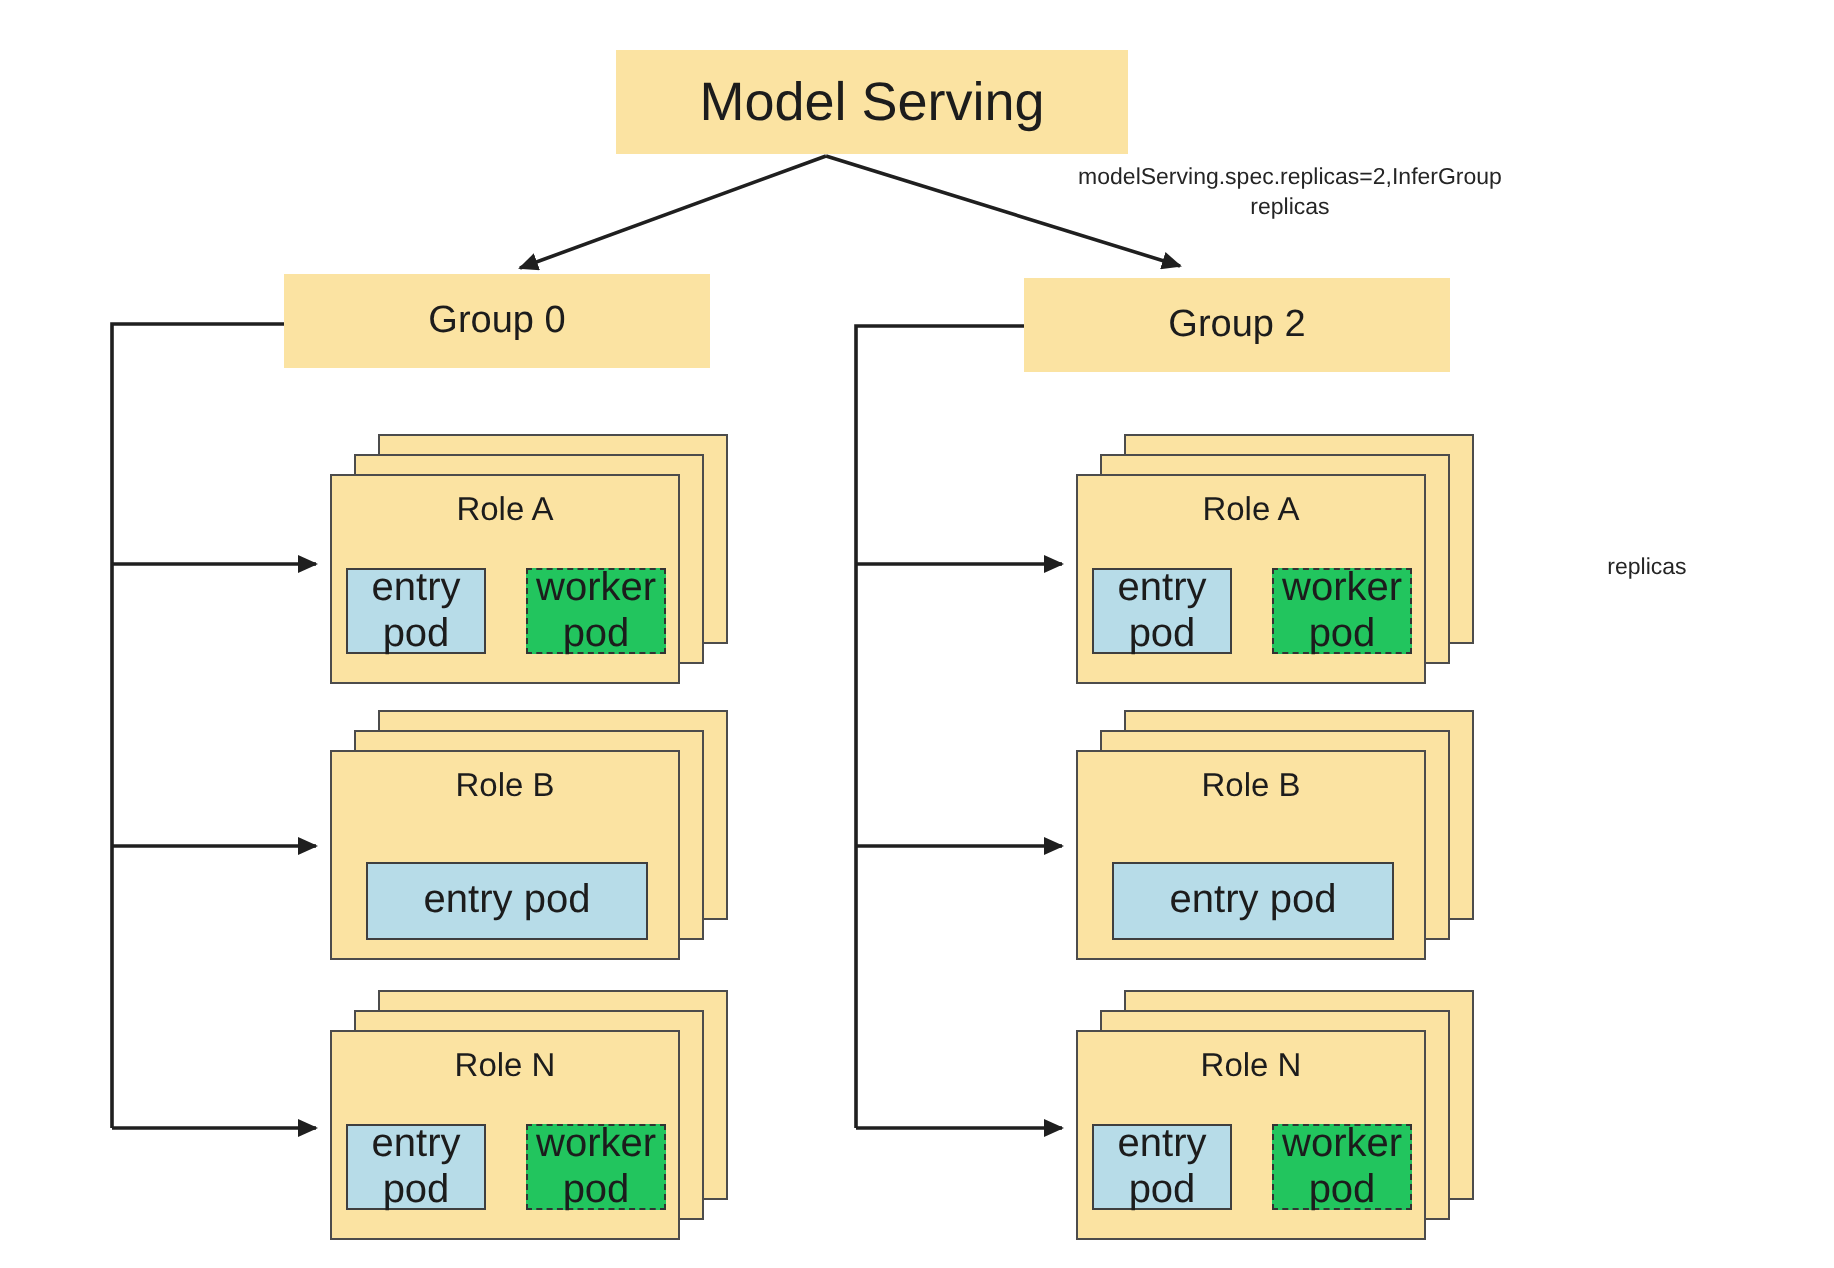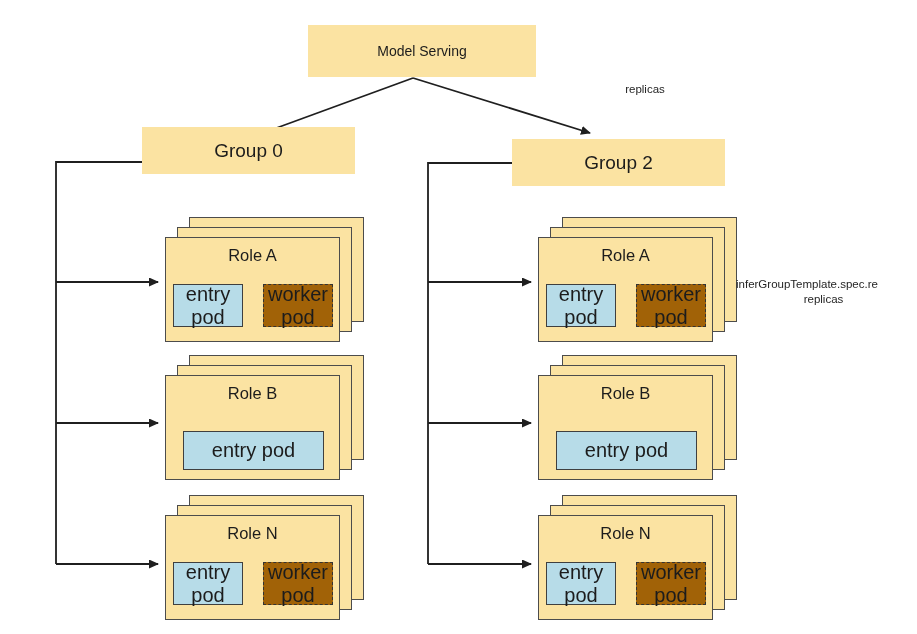--- a/index.html
+++ b/index.html
@@ -5,23 +5,23 @@
   html,body{margin:0;padding:0;background:#ffffff;}
   .canvas{
     position:relative;width:917px;height:634px;background:#ffffff;
     font-family:"Liberation Sans", sans-serif;color:#1c1c1c;overflow:hidden;
   }
   .edges{position:absolute;left:0;top:0;width:917px;height:634px;z-index:1;}
   .node{
     position:absolute;background:#fbe3a2;display:flex;align-items:center;justify-content:center;
     z-index:2;text-align:center;
   }
-  .root-node{left:308px;top:25px;width:228px;height:52px;font-size:14px;}
+  .root-node{left:308px;top:25px;width:256px;height:52px;font-size:27px;}
   .group-node{width:213px;height:47px;font-size:19px;}
-  .group-0{left:142px;top:127px;text-align:right;}
+  .group-0{left:142px;top:137px;text-align:right;}
   .group-1{left:512px;top:139px;}
   .stack{position:absolute;width:175px;height:105px;z-index:2;border-radius:23px;}
   .layer{
     position:absolute;width:175px;height:105px;background:#fbe3a2;
     border:1.5px solid #4c4c4c;box-sizing:border-box;
   }
   .layer.l2{left:24px;top:-20px;}
   .layer.l1{left:12px;top:-10px;}
   .card{
     position:absolute;left:0;top:0;width:175px;height:105px;background:#fbe3a2;
@@ -32,21 +32,21 @@
   }
   .pod{
     position:absolute;box-sizing:border-box;display:flex;align-items:center;justify-content:center;
     text-align:center;font-size:20px;line-height:1.15;
   }
   .pod.entry{
     left:7px;top:46px;width:70px;height:43px;background:#b7dce8;border:1.5px solid #3f3f3f;
     padding:0 4px;
   }
   .pod.worker{
-    left:97px;top:46px;width:70px;height:43px;background:#a16207;border:1.5px dashed #333333;
+    left:97px;top:46px;width:70px;height:43px;background:#22c55e;border:1.5px dashed #333333;
     padding:0 4px;
   }
   .pod.entry.wide{
     left:17px;top:55px;width:141px;height:39px;padding:0;
   }
   .annotation{position:absolute;z-index:3;font-size:11.5px;line-height:1.3;color:#252525;}
   .edge-note{left:500px;top:82px;width:290px;text-align:center;}
   .side-note{left:736px;top:277px;text-align:left;}
   .side-note .l1{white-space:nowrap;}
   .side-note .l2{text-align:center;width:175px;}
@@ -73,25 +73,25 @@
 
     <path d="M512,163 L428,163 L428,564" fill="none" stroke="#1f1f1f" stroke-width="1.8"></path>
     <path d="M428,282 L531,282" fill="none" stroke="#1f1f1f" stroke-width="1.8" marker-end="url(#arrow)"></path>
     <path d="M428,423 L531,423" fill="none" stroke="#1f1f1f" stroke-width="1.8" marker-end="url(#arrow)"></path>
     <path d="M428,564 L531,564" fill="none" stroke="#1f1f1f" stroke-width="1.8" marker-end="url(#arrow)"></path>
   </svg>
 
   <div class="node root-node">Model Serving</div>
 
   <div class="annotation edge-note">
+    <div>modelServing.spec.replicas=2,InferGroup</div>
     <div>replicas</div>
   </div>
 
   <div class="annotation side-note">
-    <div class="l1">inferGroupTemplate.spec.re</div>
     <div class="l2">replicas</div>
   </div>
 
   <div class="node group-node group-0">Group 0</div>
   <div class="node group-node group-1">Group 2</div>
 
   <div class="stack" style="left:165px;top:237px">
     <div class="layer l2"></div>
     <div class="layer l1"></div>
     <div class="card">

